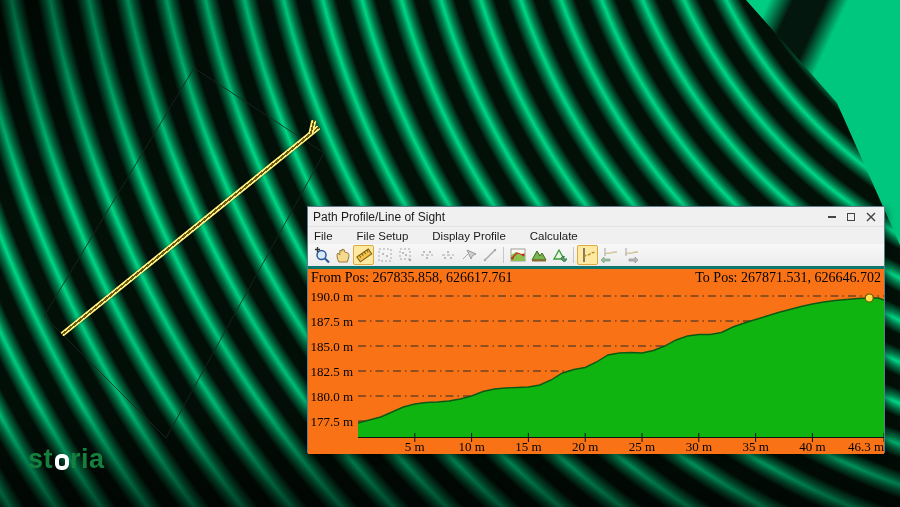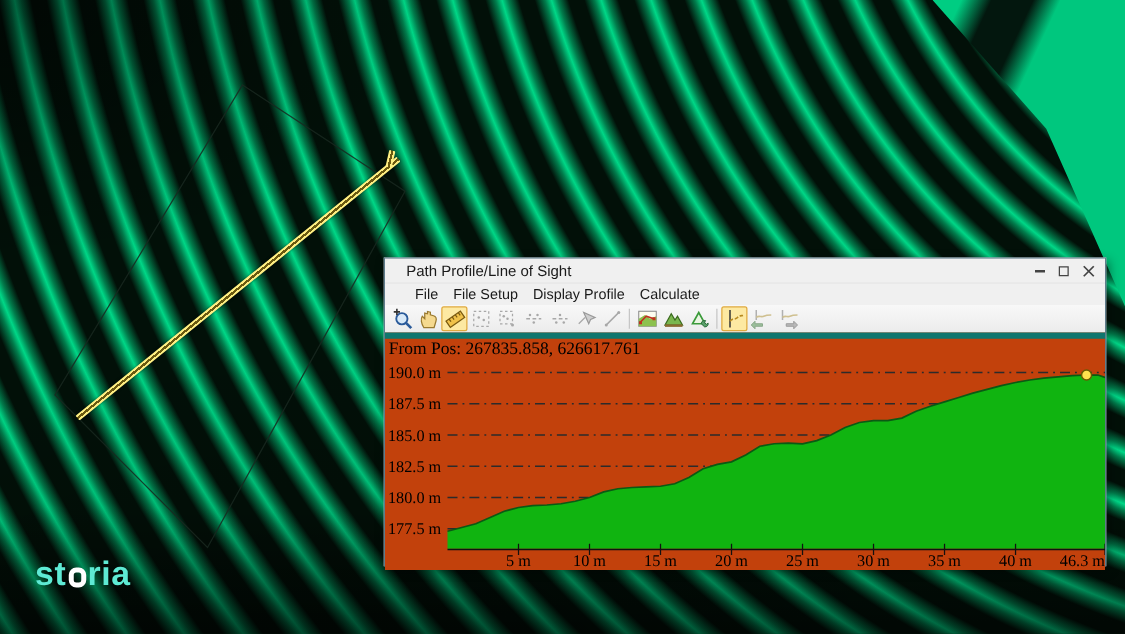--- a/index.html
+++ b/index.html
@@ -30,45 +30,45 @@
   
   .path-line { position:absolute; left:62px; top:332px; width:330px; height:5px;
     transform-origin:0 50%; transform:rotate(-38.9deg); border-radius:1px;
     background:linear-gradient(to bottom,#ffef82 0 1.6px,#6b5a10 1.6px 3.4px,#ffef82 3.4px 5px);
     box-shadow:0 0 2px rgba(0,0,0,0.6); }
   .path-hook { position:absolute; right:-3px; top:-1px; width:14px; height:5px;
     transform-origin:2px 50%; transform:rotate(-38deg); border-radius:1px;
     background:linear-gradient(to bottom,#ffef82 0 1.6px,#6b5a10 1.6px 3.4px,#ffef82 3.4px 5px); }
 
   
-  .logo { position:absolute; left:28px; top:444px; color:#5eead4; font-size:27px;
+  .logo { position:absolute; left:28px; top:444px; color:#15803d; font-size:27px;
     font-weight:700; letter-spacing:0.5px; display:flex; align-items:center; }
   .logo .o { display:inline-block; width:14px; height:16px; border:4.5px solid #fff;
     border-radius:6px; margin:4px 1.5px 0 1.5px; }
 
   
   .window { position:absolute; left:307px; top:206px; width:578px; height:247px;
     background:#f0f0f0; border:1px solid #5f7d8c; box-shadow:2px 3px 8px rgba(0,0,0,0.45);
     font-size:11.5px; color:#1a1a1a; }
   .titlebar { height:20px; display:flex; align-items:center; padding:0 5px;
     background:#f0f0f0; border-bottom:1px solid #e3e3e3; }
-  .titlebar .title { font-size:12px;margin-left:12px; }
+  .titlebar .title { font-size:12px; }
   .win-controls { margin-left:auto; display:flex; align-items:center; gap:11px; padding-right:3px; }
   .win-controls .minimize { width:8px; height:2px; background:#444; }
   .win-controls .maximize { width:8px; height:8px; border:1px solid #444; }
-  .menubar { height:17px; display:flex; align-items:center; gap:0; padding-left:18px;
+  .menubar { height:17px; display:flex; align-items:center; gap:12px; padding-left:0;
     background:#f0f0f0;text-align:center; }
   .menu-item { padding:0 6px; cursor:default; }
   .toolbar { height:22px; display:flex; align-items:center; padding-left:3px;
     background:linear-gradient(#f8f8f8,#ececec); }
   .tbtn { width:21px; height:20px; display:flex; align-items:center; justify-content:center;
     border:1px solid transparent; border-radius:2px; }
   .tbtn.selected { background:#fde9a2; border-color:#e0a93c; }
   .tsep { width:1px; height:16px; background:#c6c6c6; margin:0 3px; }
-  .panel { border-top:5px solid #0f766e; background:#c2410c; }
+  .panel { border-top:3px solid #0f766e; background:#f97316; }
   .pos-row { height:18px; display:flex; justify-content:space-between; align-items:center;
     font-family:"Liberation Serif", serif; font-size:14px; padding:0 3px; color:#000; }
   #profile-svg { display:block; }
 </style>
 </head>
 <body>
 
 <div class="map-stripes"></div>
 <div class="field-patch"></div>
 <div class="map-shade"></div>
@@ -214,20 +214,21 @@
           <line x1="5" y1="2" x2="5" y2="10" stroke="#b0b0b0" stroke-width="1.2"></line>
           <path d="M5 8c2-2 4 0 6-1s3-1 6-1" fill="none" stroke="#cfc090" stroke-width="1.3"></path>
           <path d="M8 13h6v-2l3 3-3 3v-2H8z" fill="#b8b8b8" stroke="#9a9a9a" stroke-width="0.8"></path>
         </svg>
     </span>
   </div>
 
   <div class="panel">
     <div class="pos-row">
       <span>From Pos: 267835.858, 626617.761</span>
+      <span>To Pos: 267871.531, 626646.702</span>
     </div>
     <svg id="profile-svg" width="576" height="167">
         <line x1="50" y1="9.000000000000057" x2="576" y2="9.000000000000057" stroke="#2b2b2b" stroke-width="1.1" stroke-dasharray="8 4 1.5 4"></line>
         <text x="45" y="13.500000000000057" text-anchor="end" font-size="13" font-family="Liberation Serif, serif" fill="#000">190.0 m</text>
         <line x1="50" y1="34.00000000000006" x2="576" y2="34.00000000000006" stroke="#2b2b2b" stroke-width="1.1" stroke-dasharray="8 4 1.5 4"></line>
         <text x="45" y="38.50000000000006" text-anchor="end" font-size="13" font-family="Liberation Serif, serif" fill="#000">187.5 m</text>
         <line x1="50" y1="59.00000000000006" x2="576" y2="59.00000000000006" stroke="#2b2b2b" stroke-width="1.1" stroke-dasharray="8 4 1.5 4"></line>
         <text x="45" y="63.50000000000006" text-anchor="end" font-size="13" font-family="Liberation Serif, serif" fill="#000">185.0 m</text>
         <line x1="50" y1="84.00000000000006" x2="576" y2="84.00000000000006" stroke="#2b2b2b" stroke-width="1.1" stroke-dasharray="8 4 1.5 4"></line>
         <text x="45" y="88.50000000000006" text-anchor="end" font-size="13" font-family="Liberation Serif, serif" fill="#000">182.5 m</text>

